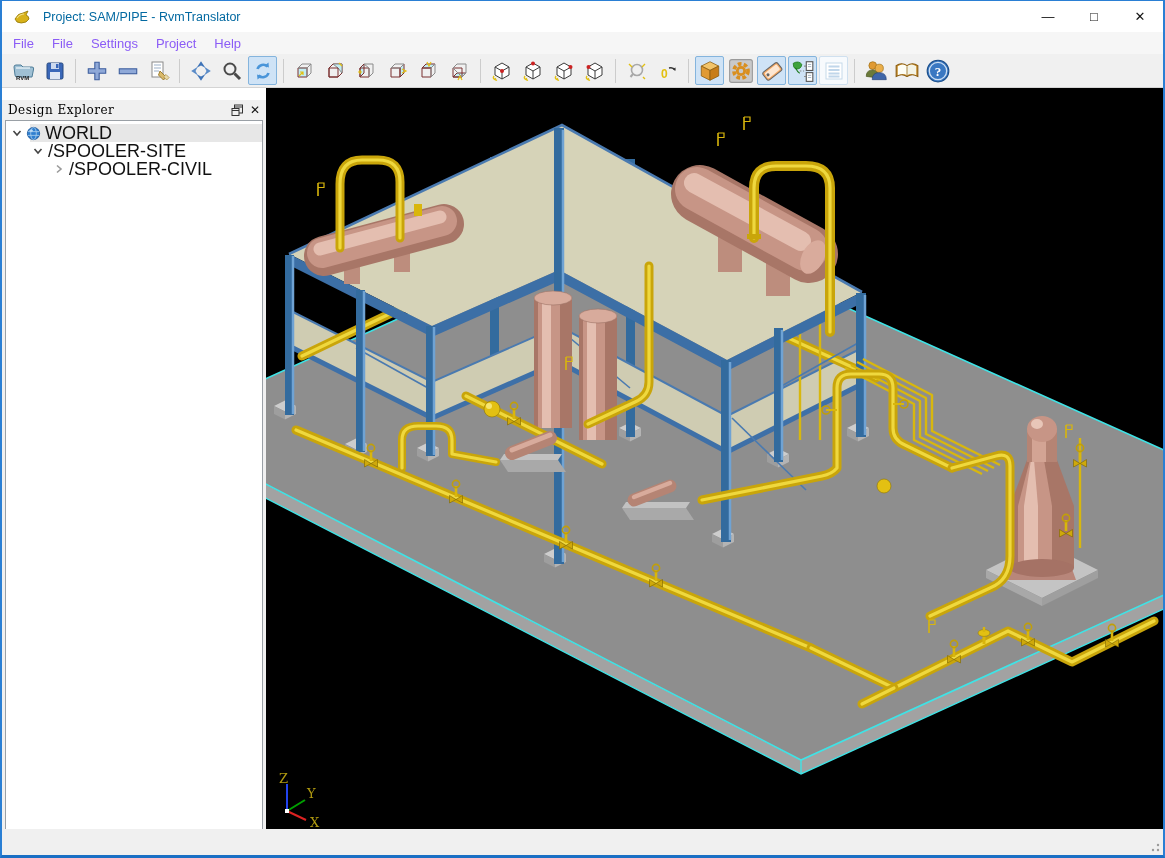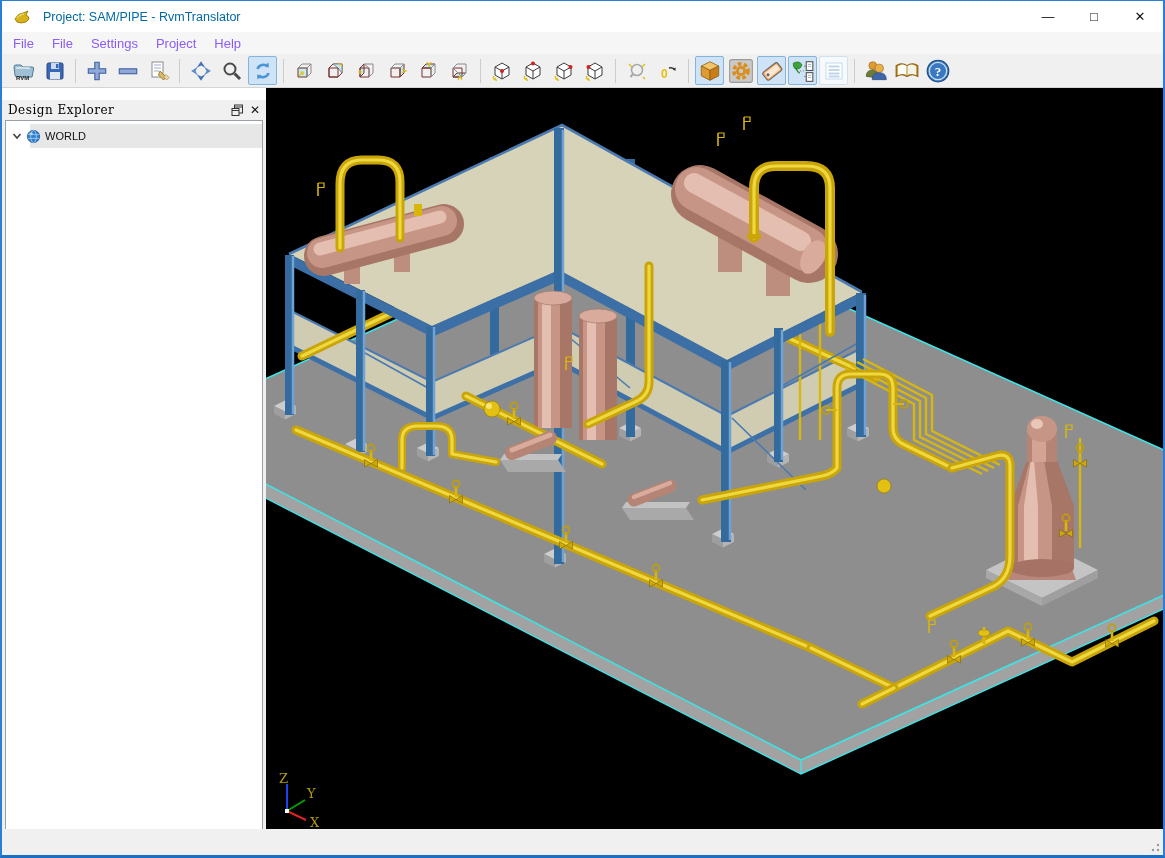--- a/index.html
+++ b/index.html
@@ -21,21 +21,21 @@
   .tb.active{background:#cfe3f6;border-color:#84b4dd;}
   .tb.pale{background:#f7fafd;border-color:#cfe0ef;}
   .sep{width:1px;height:24px;background:#cccccc;margin:0 5px;}
   
   .dock{position:absolute;left:0;top:87px;width:264px;height:742px;background:#f0f0f0;margin-top:12px;}
   .dock-header{position:absolute;left:0;top:0;right:0;height:20px;display:flex;align-items:center;background:#f0f0f0;}
   .dock-title{font-family:"DejaVu Serif",serif;font-size:12px;color:#000;margin-left:6px;letter-spacing:0.5px;}
   .dock-icons{margin-left:auto;display:flex;align-items:center;gap:6px;margin-right:6px;}
   .dock-close{font-size:12px;color:#111;line-height:1;}
   .tree-panel{position:absolute;left:3px;top:20px;right:3px;bottom:2px;background:#fff;border:1px solid #9aa0a6;overflow:hidden;}
-  .trow{position:relative;height:24px;display:flex;align-items:center;font-size:11px;color:#111;white-space:nowrap;}
+  .trow{position:relative;height:18px;display:flex;align-items:center;font-size:18px;color:#111;white-space:nowrap;}
   .trow.sel::before{content:"";position:absolute;left:24px;right:0;top:0;bottom:0;background:#e7e7e7;}
   .trow>*{position:relative;}
   .chev{width:12px;height:12px;flex:0 0 12px;}
   .tspacer{flex:0 0 auto;}
   .tree-icon{width:15px;height:15px;margin:0 4px 0 3px;}
   
   .viewport{position:absolute;left:264px;top:87px;width:897px;height:742px;background:#000;overflow:hidden;}
   .viewport svg{display:block;}
   
   .statusbar{position:absolute;left:0;bottom:0;right:0;height:26px;background:#f0f0f0;}
@@ -315,20 +315,36 @@
             <polyline points="2.5,4 6,8 9.5,4" fill="none" stroke="#444" stroke-width="1.6"></polyline>
           </svg>
         <svg class="tree-icon" viewBox="0 0 16 16">
             <circle cx="8" cy="8" r="6.5" fill="#2f7fd0" stroke="#1c5a9e"></circle>
             <ellipse cx="8" cy="8" rx="3" ry="6.5" fill="none" stroke="#a8cdec" stroke-width="0.9"></ellipse>
             <path d="M1.8 6 h12.4 M1.8 10 h12.4" stroke="#a8cdec" stroke-width="0.9" fill="none"></path>
             <ellipse cx="5.5" cy="5" rx="2" ry="1.2" fill="#cfe6f7" opacity="0.8"></ellipse>
           </svg>
         <span>WORLD</span>
       </div>
+      <div class="trow">
+        <span class="tspacer" style="width:26px"></span>
+        <svg class="chev" viewBox="0 0 12 12">
+            <polyline points="2.5,4 6,8 9.5,4" fill="none" stroke="#444" stroke-width="1.6"></polyline>
+          </svg>
+        <span class="tspacer" style="width:4px"></span>
+        <span>/SPOOLER-SITE</span>
+      </div>
+      <div class="trow">
+        <span class="tspacer" style="width:47px"></span>
+        <svg class="chev" viewBox="0 0 12 12">
+            <polyline points="4,2.5 8,6 4,9.5" fill="none" stroke="#9a9a9a" stroke-width="1.6"></polyline>
+          </svg>
+        <span class="tspacer" style="width:4px"></span>
+        <span>/SPOOLER-CIVIL</span>
+      </div>
     </div>
   </div>
 
   <div class="viewport">
     <svg width="897" height="742" viewBox="0 0 897 742">
       <defs>
         <g id="vlv">
             <path d="M-6.5,-2.5 L0,1.5 L6.5,-2.5 L6.5,5 L0,1.5 L-6.5,5 Z" fill="#cfa90b" stroke="#7c6400" stroke-width="0.6"></path>
             <rect x="-1.3" y="-12" width="2.6" height="11" fill="#d9b60c"></rect>
             <circle cx="0" cy="-14" r="3.6" fill="none" stroke="#c19f08" stroke-width="1.6"></circle>

